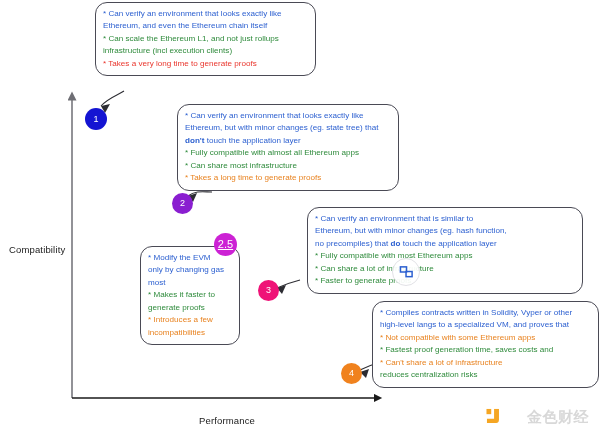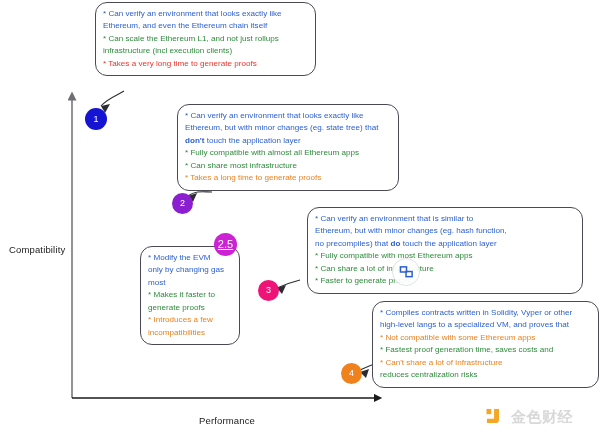--- a/index.html
+++ b/index.html
@@ -108,20 +108,21 @@
     display: flex;
     align-items: center;
     gap: 6px;
   }
   #watermark-text {
     font-size: 15px;
     color: #d8d8d8;
     letter-spacing: 0.5px;
     font-family: "DejaVu Sans", sans-serif;
     font-weight: bold;
+    margin-left: 16px;
   }
 </style>
 </head>
 <body>
 
 <div id="canvas">
 
   <svg class="axis-svg" viewBox="0 0 600 441">
     <defs>
       <marker id="arrow-gray" markerWidth="7" markerHeight="7" refX="3" refY="3" orient="auto">

